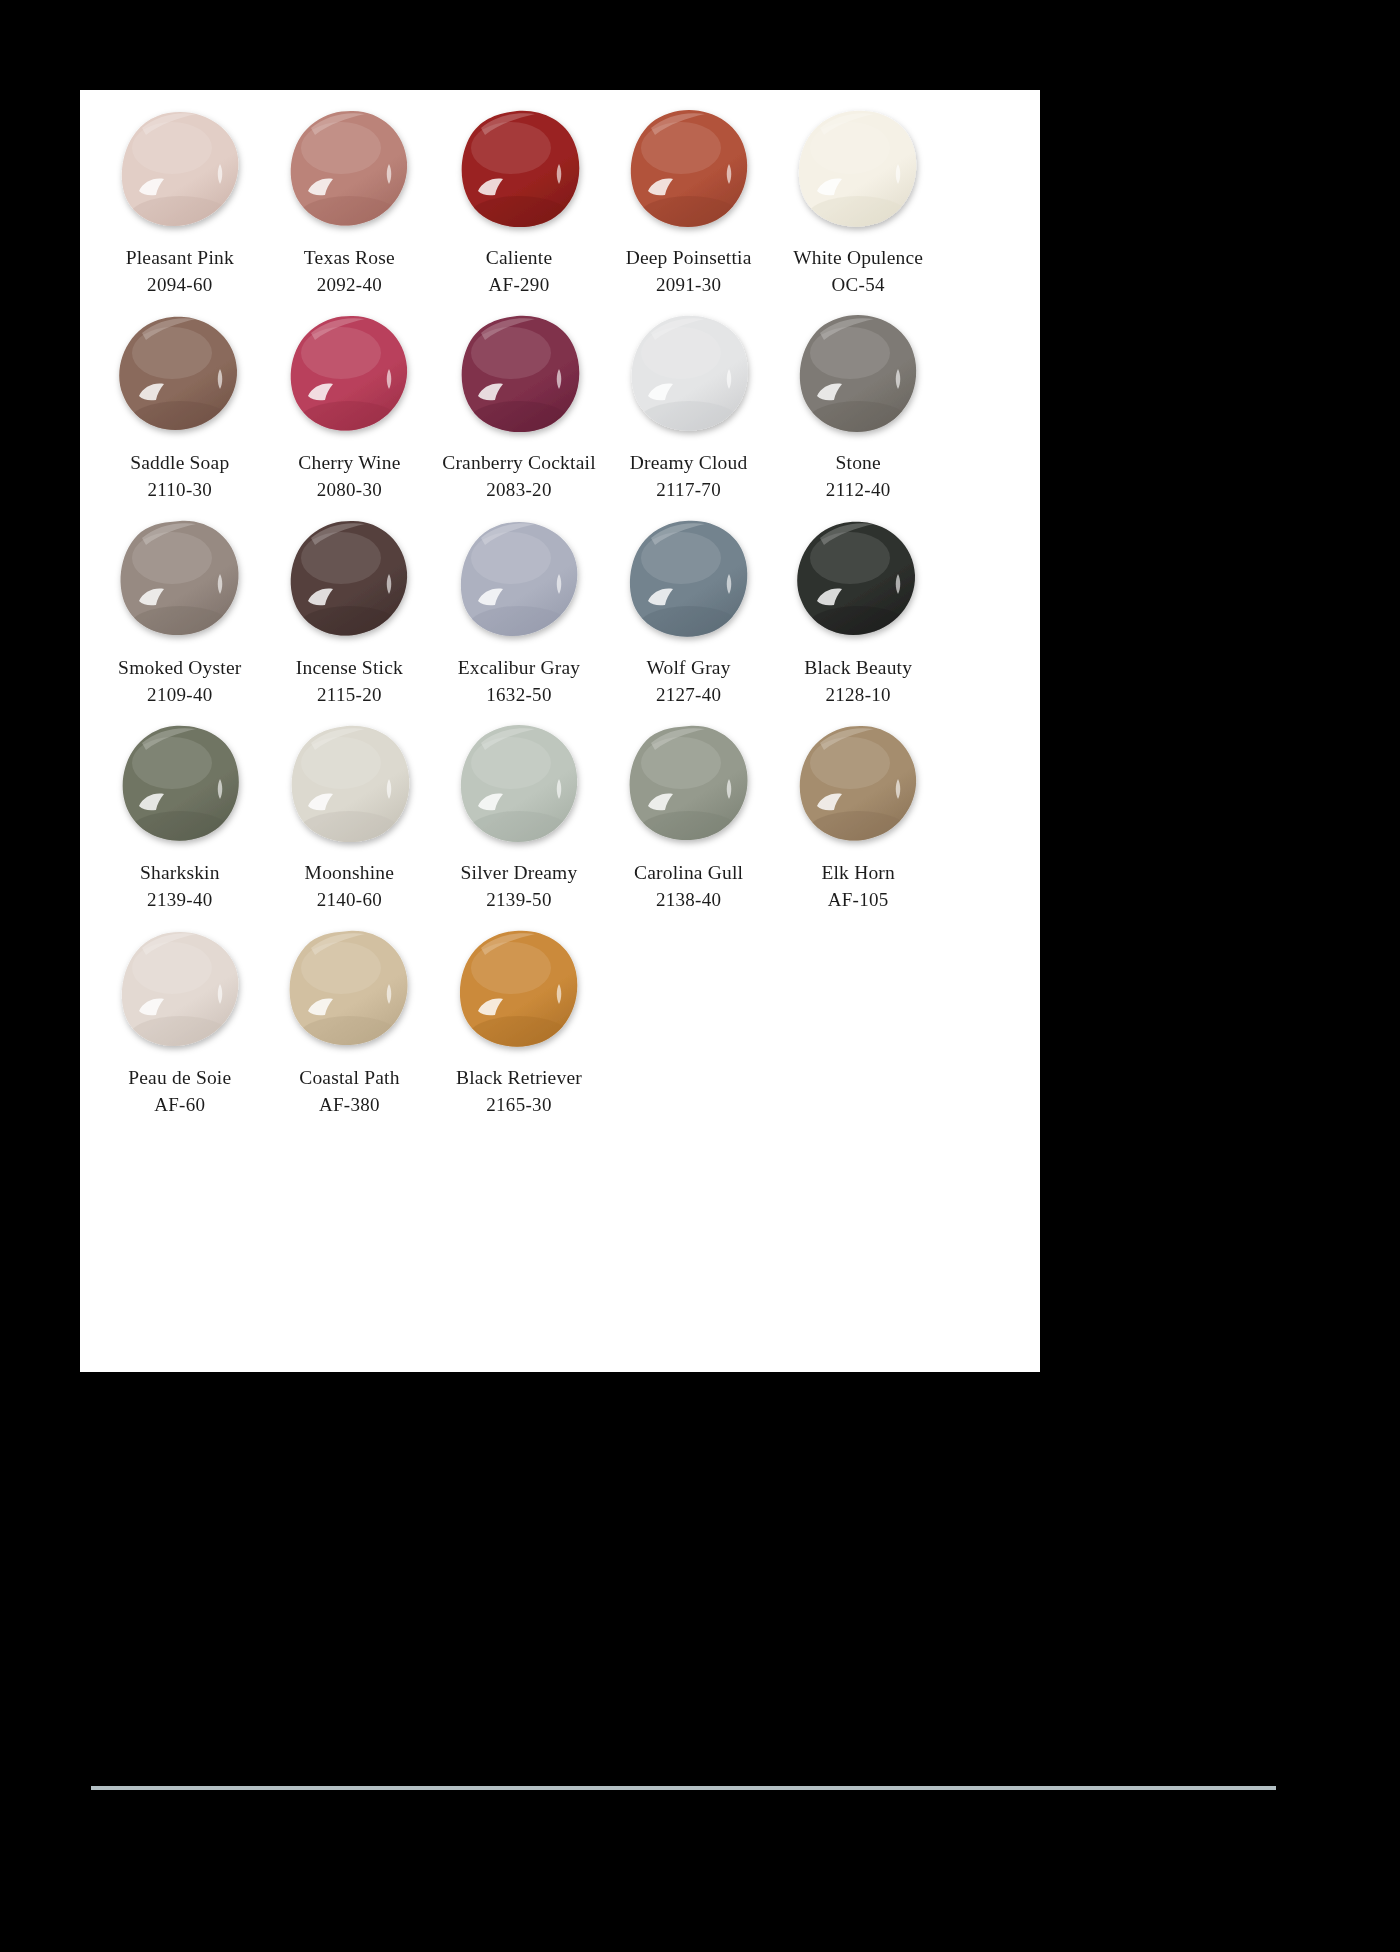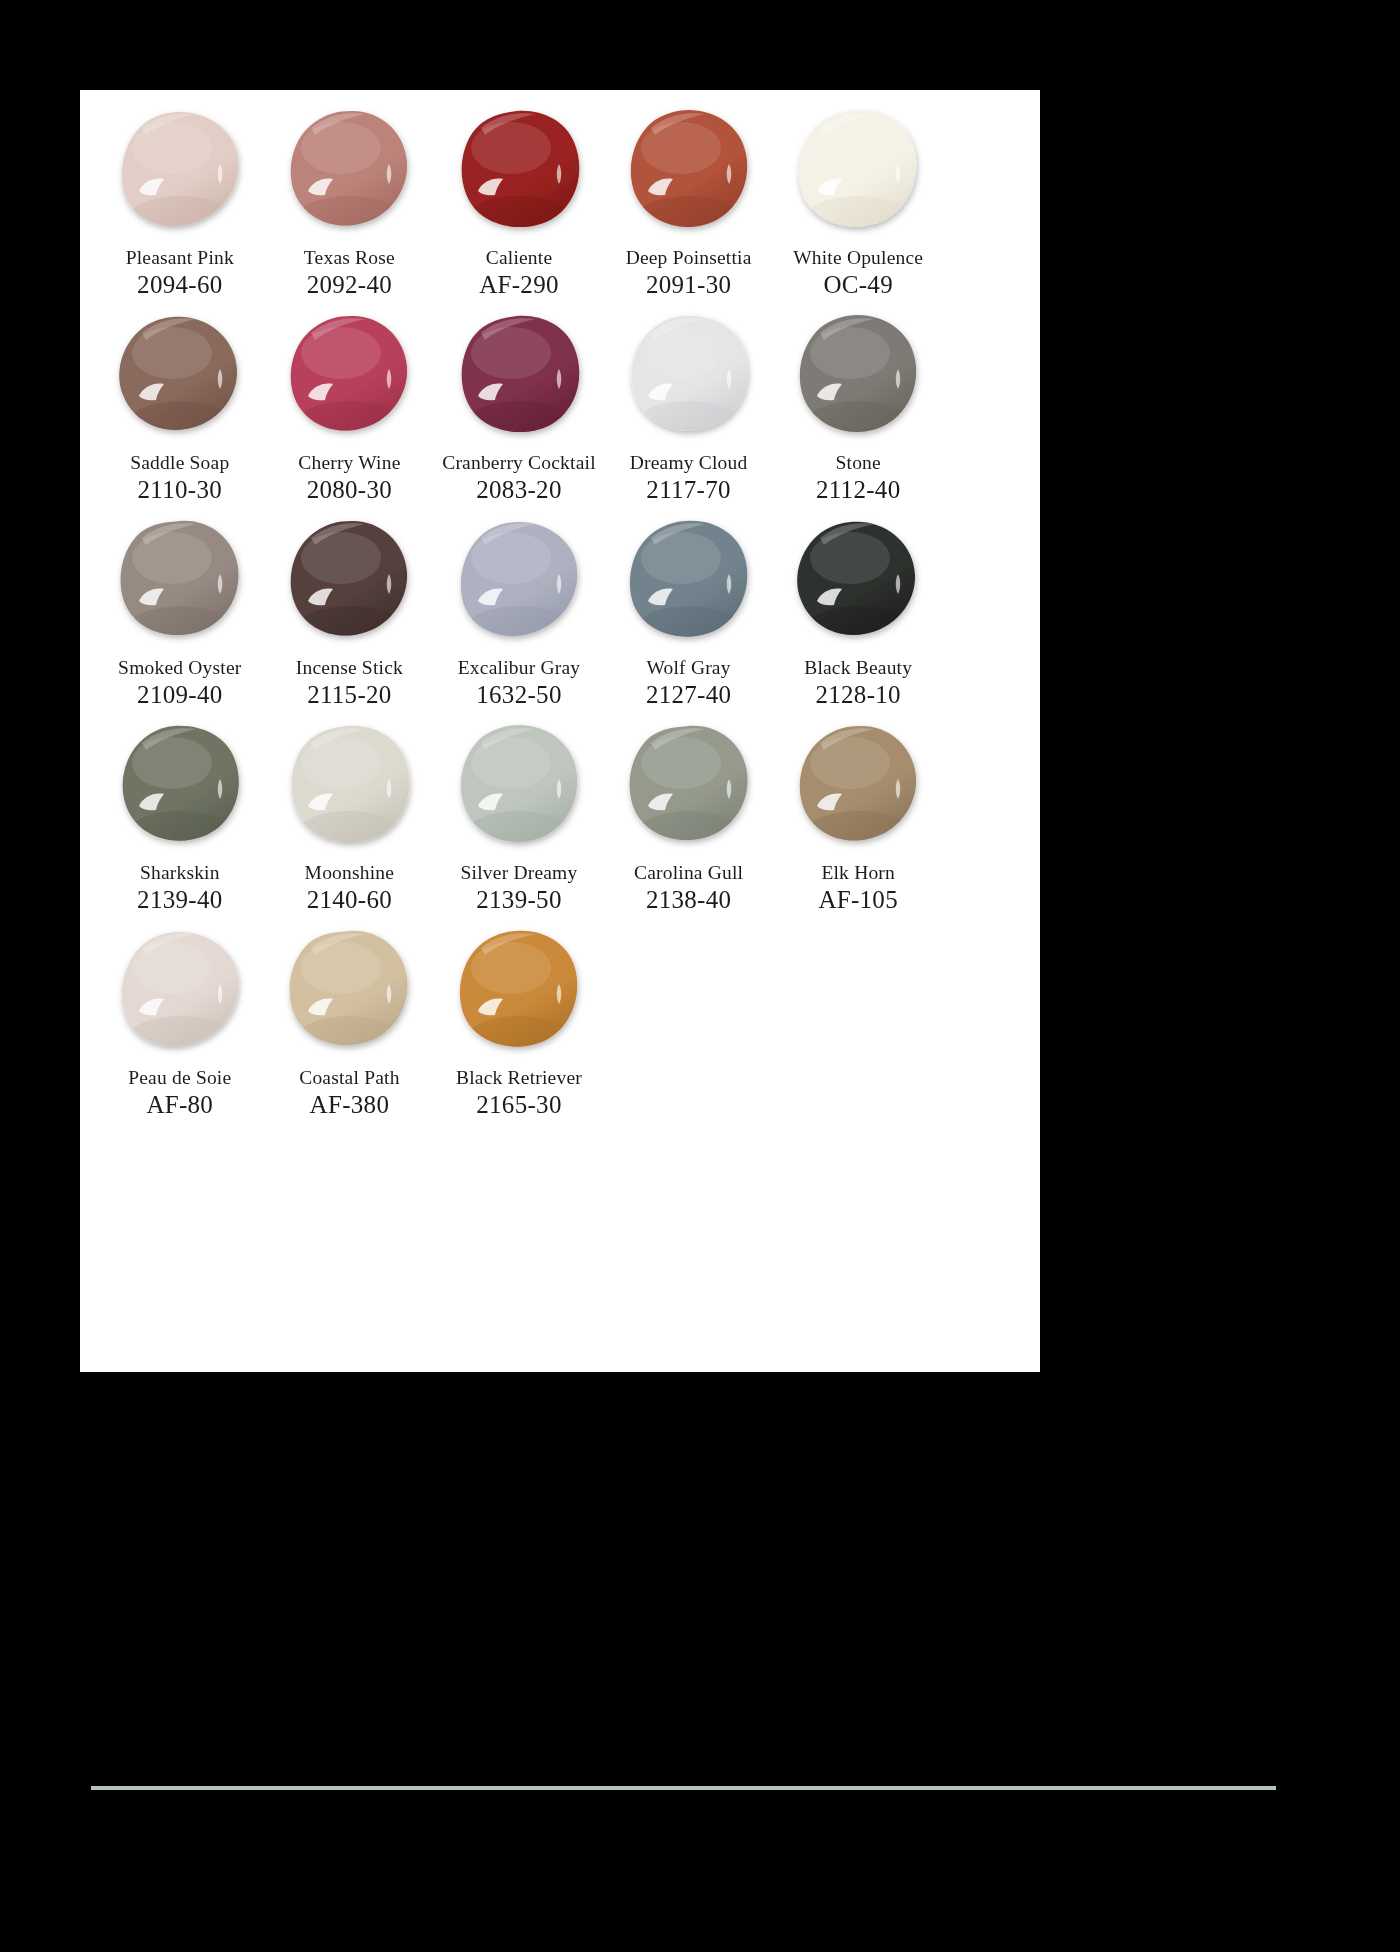--- a/index.html
+++ b/index.html
@@ -65,21 +65,21 @@
   .swatch-code {
     font-family: "Liberation Serif", "DejaVu Serif", serif;
     color: #1c1c1c;
     font-size: 19.5px;
     line-height: 27px;
     text-align: center;
     letter-spacing: 0.2px;
     white-space: nowrap;
   }
   .swatch-code {
-    font-size: 25px;
+    font-size: 19px;
     letter-spacing: 0.3px;
   }
 
   
   #footer-rule {
     position: absolute;
     left: 91px;
     top: 1786px;
     width: 1185px;
     height: 4px;
@@ -227,21 +227,21 @@
             <g clip-path="url(#cp4)">
               <ellipse cx="64" cy="110" rx="52" ry="22" fill="#e2ddcd" opacity="0.45"></ellipse>
               <ellipse cx="56" cy="40" rx="40" ry="26" fill="#ffffff" opacity="0.11"></ellipse>
               <path d="M23,83 C27,74 38,69 48,71 C44,76 41,81 40,87 C33,88 27,87 23,83 Z" fill="#ffffff" opacity="0.82"></path>
               <path d="M104,56 C107,62 107,70 104,76 C101,70 101,62 104,56 Z" fill="#ffffff" opacity="0.62"></path>
               <path d="M26,20 C40,8 60,3 80,6 C62,10 44,16 30,27 Z" fill="#ffffff" opacity="0.22"></path>
             </g>
           </svg>
         </div>
         <div class="swatch-name">White Opulence</div>
-        <div class="swatch-code">OC-49</div>
+        <div class="swatch-code">OC-54</div>
       </div>
       <div class="swatch-cell">
         <div class="blob-wrap">
           <svg viewBox="0 0 128 122">
             <defs>
               <linearGradient id="bg5" x1="22%" y1="8%" x2="82%" y2="100%">
                 <stop offset="0%" stop-color="#8a6a5b" stop-opacity="1"></stop>
                 <stop offset="58%" stop-color="#8a6a5b" stop-opacity="1"></stop>
                 <stop offset="100%" stop-color="#715246" stop-opacity="1"></stop>
               </linearGradient>
@@ -691,21 +691,21 @@
             <g clip-path="url(#cp20)">
               <ellipse cx="64" cy="110" rx="52" ry="22" fill="#cdc1b9" opacity="0.45"></ellipse>
               <ellipse cx="56" cy="40" rx="40" ry="26" fill="#ffffff" opacity="0.11"></ellipse>
               <path d="M23,83 C27,74 38,69 48,71 C44,76 41,81 40,87 C33,88 27,87 23,83 Z" fill="#ffffff" opacity="0.82"></path>
               <path d="M104,56 C107,62 107,70 104,76 C101,70 101,62 104,56 Z" fill="#ffffff" opacity="0.62"></path>
               <path d="M26,20 C40,8 60,3 80,6 C62,10 44,16 30,27 Z" fill="#ffffff" opacity="0.22"></path>
             </g>
           </svg>
         </div>
         <div class="swatch-name">Peau de Soie</div>
-        <div class="swatch-code">AF-80</div>
+        <div class="swatch-code">AF-60</div>
       </div>
       <div class="swatch-cell">
         <div class="blob-wrap">
           <svg viewBox="0 0 128 122">
             <defs>
               <linearGradient id="bg21" x1="22%" y1="8%" x2="82%" y2="100%">
                 <stop offset="0%" stop-color="#d2c0a1" stop-opacity="1"></stop>
                 <stop offset="58%" stop-color="#d2c0a1" stop-opacity="1"></stop>
                 <stop offset="100%" stop-color="#bba98a" stop-opacity="1"></stop>
               </linearGradient>

